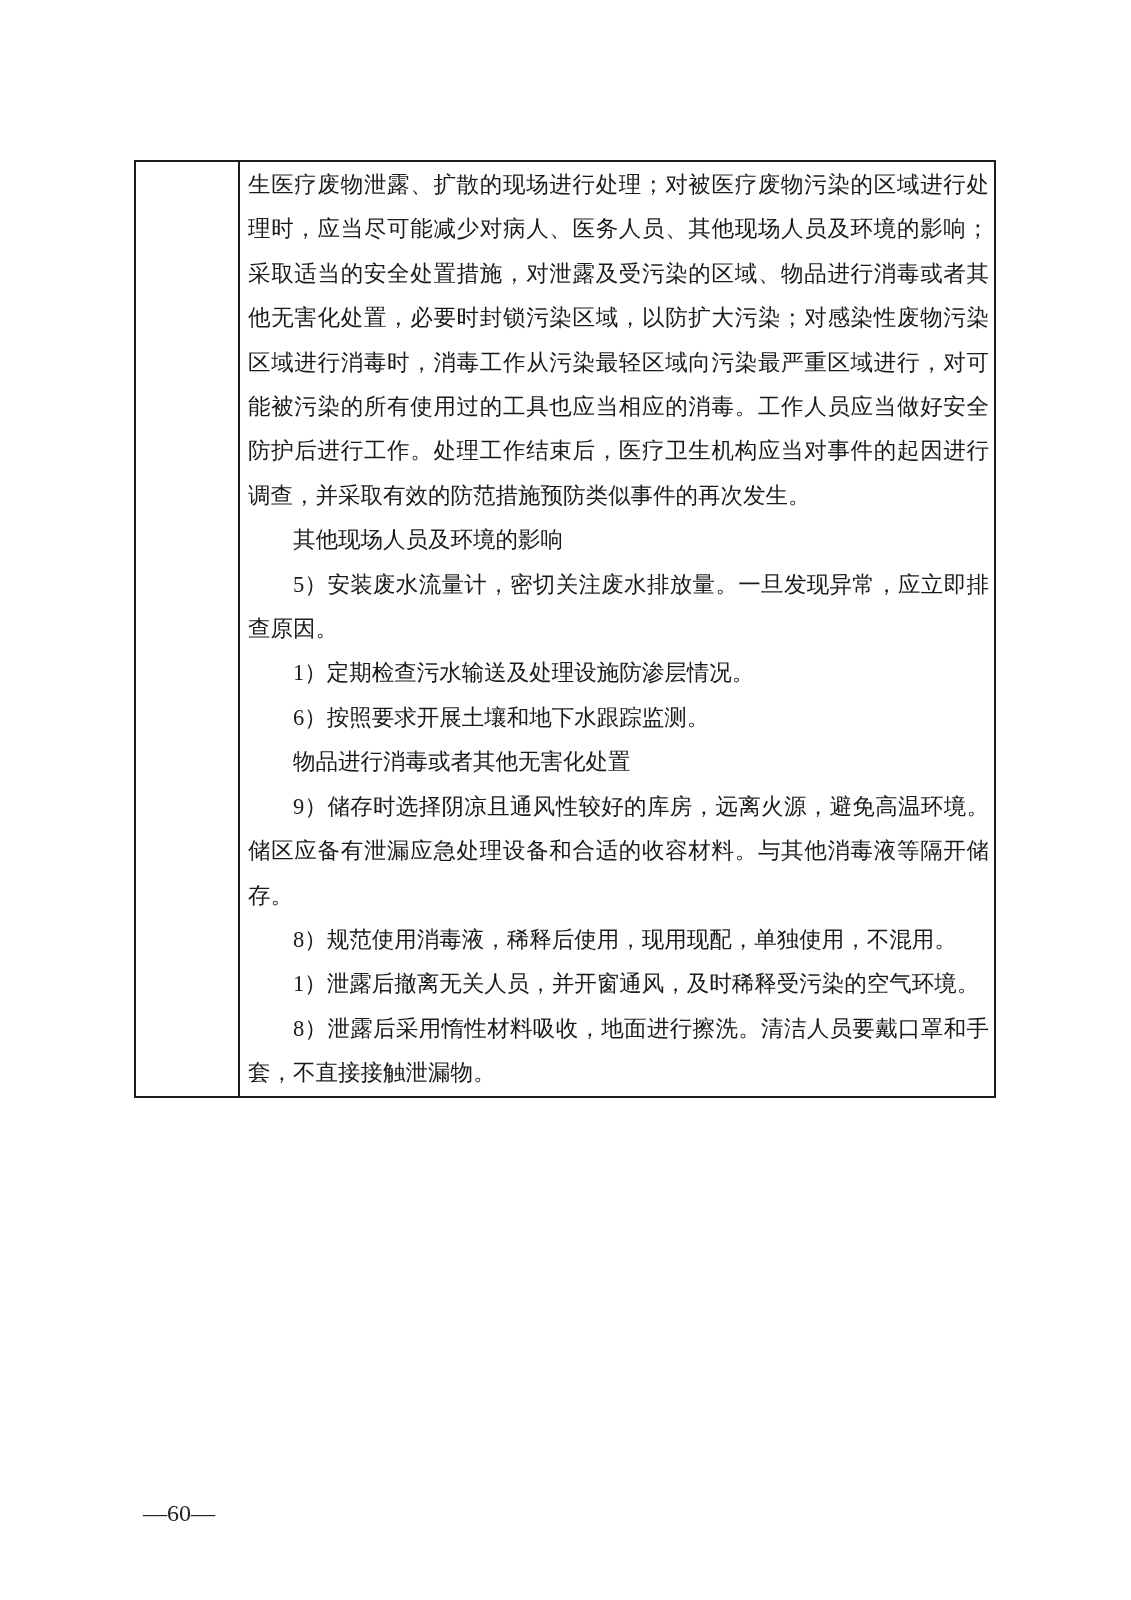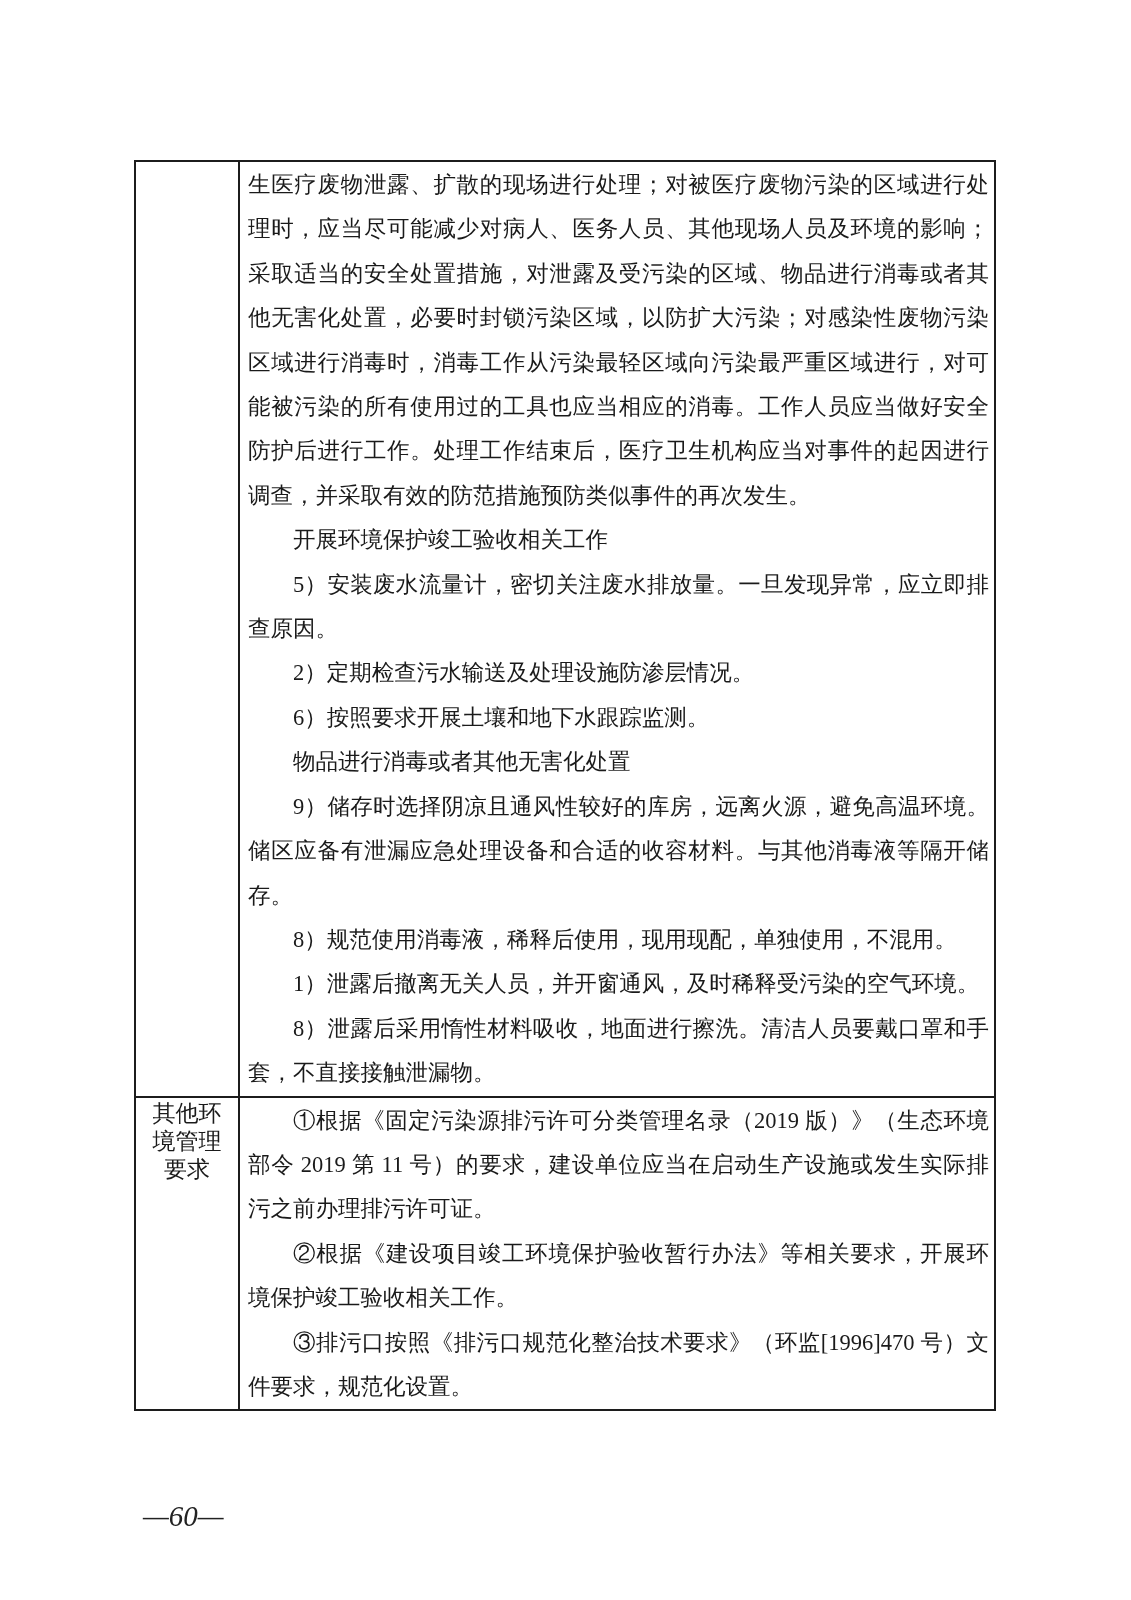--- a/index.html
+++ b/index.html
@@ -56,63 +56,52 @@
   }
   td.content-cell p.no-indent {
     text-indent: 0;
   }
   tr.row-main  { height: 933px; }
   tr.row-other { height: 311px; }
   .page-footer {
     position: absolute;
     left: 143px;
     top: 1500px;
-    font-size: 29px;
+    font-size: 24px;
     letter-spacing: 0px;
     color: #222222;
     white-space: nowrap;
-    font-style: italic;
   }
 </style>
 </head>
 <body>
 
 <div class="page">
 
   <table class="doc-table">
     <colgroup>
       <col class="hdr-col">
       <col>
     </colgroup>
     <tbody>
         <tr class="row-main">
       <td class="hdr-cell">
         <div class="hdr-inner"></div>
       </td>
       <td class="content-cell">
         <p class="no-indent">生医疗废物泄露、扩散的现场进行处理；对被医疗废物污染的区域进行处理时，应当尽可能减少对病人、医务人员、其他现场人员及环境的影响；采取适当的安全处置措施，对泄露及受污染的区域、物品进行消毒或者其他无害化处置，必要时封锁污染区域，以防扩大污染；对感染性废物污染区域进行消毒时，消毒工作从污染最轻区域向污染最严重区域进行，对可能被污染的所有使用过的工具也应当相应的消毒。工作人员应当做好安全防护后进行工作。处理工作结束后，医疗卫生机构应当对事件的起因进行调查，并采取有效的防范措施预防类似事件的再次发生。</p>
-        <p>开展环境保护竣工验收相关工作</p>
+        <p>其他现场人员及环境的影响</p>
         <p>5）安装废水流量计，密切关注废水排放量。一旦发现异常，应立即排查原因。</p>
-        <p>2）定期检查污水输送及处理设施防渗层情况。</p>
+        <p>1）定期检查污水输送及处理设施防渗层情况。</p>
         <p>6）按照要求开展土壤和地下水跟踪监测。</p>
         <p>物品进行消毒或者其他无害化处置</p>
         <p>9）储存时选择阴凉且通风性较好的库房，远离火源，避免高温环境。储区应备有泄漏应急处理设备和合适的收容材料。与其他消毒液等隔开储存。</p>
         <p>8）规范使用消毒液，稀释后使用，现用现配，单独使用，不混用。</p>
         <p>1）泄露后撤离无关人员，并开窗通风，及时稀释受污染的空气环境。</p>
         <p>8）泄露后采用惰性材料吸收，地面进行擦洗。清洁人员要戴口罩和手套，不直接接触泄漏物。</p>
-      </td>
-    </tr>
-    <tr class="row-other">
-      <td class="hdr-cell">
-        <div class="hdr-inner">其他环境管理要求</div>
-      </td>
-      <td class="content-cell">
-        <p>①根据《固定污染源排污许可分类管理名录（2019 版）》（生态环境部令 2019 第 11 号）的要求，建设单位应当在启动生产设施或发生实际排污之前办理排污许可证。</p>
-        <p>②根据《建设项目竣工环境保护验收暂行办法》等相关要求，开展环境保护竣工验收相关工作。</p>
-        <p>③排污口按照《排污口规范化整治技术要求》（环监[1996]470 号）文件要求，规范化设置。</p>
       </td>
     </tr>
   </tbody>
     </table>
 
   <div class="page-footer">—60—</div>
 
 </div>
 
 </body></html>

